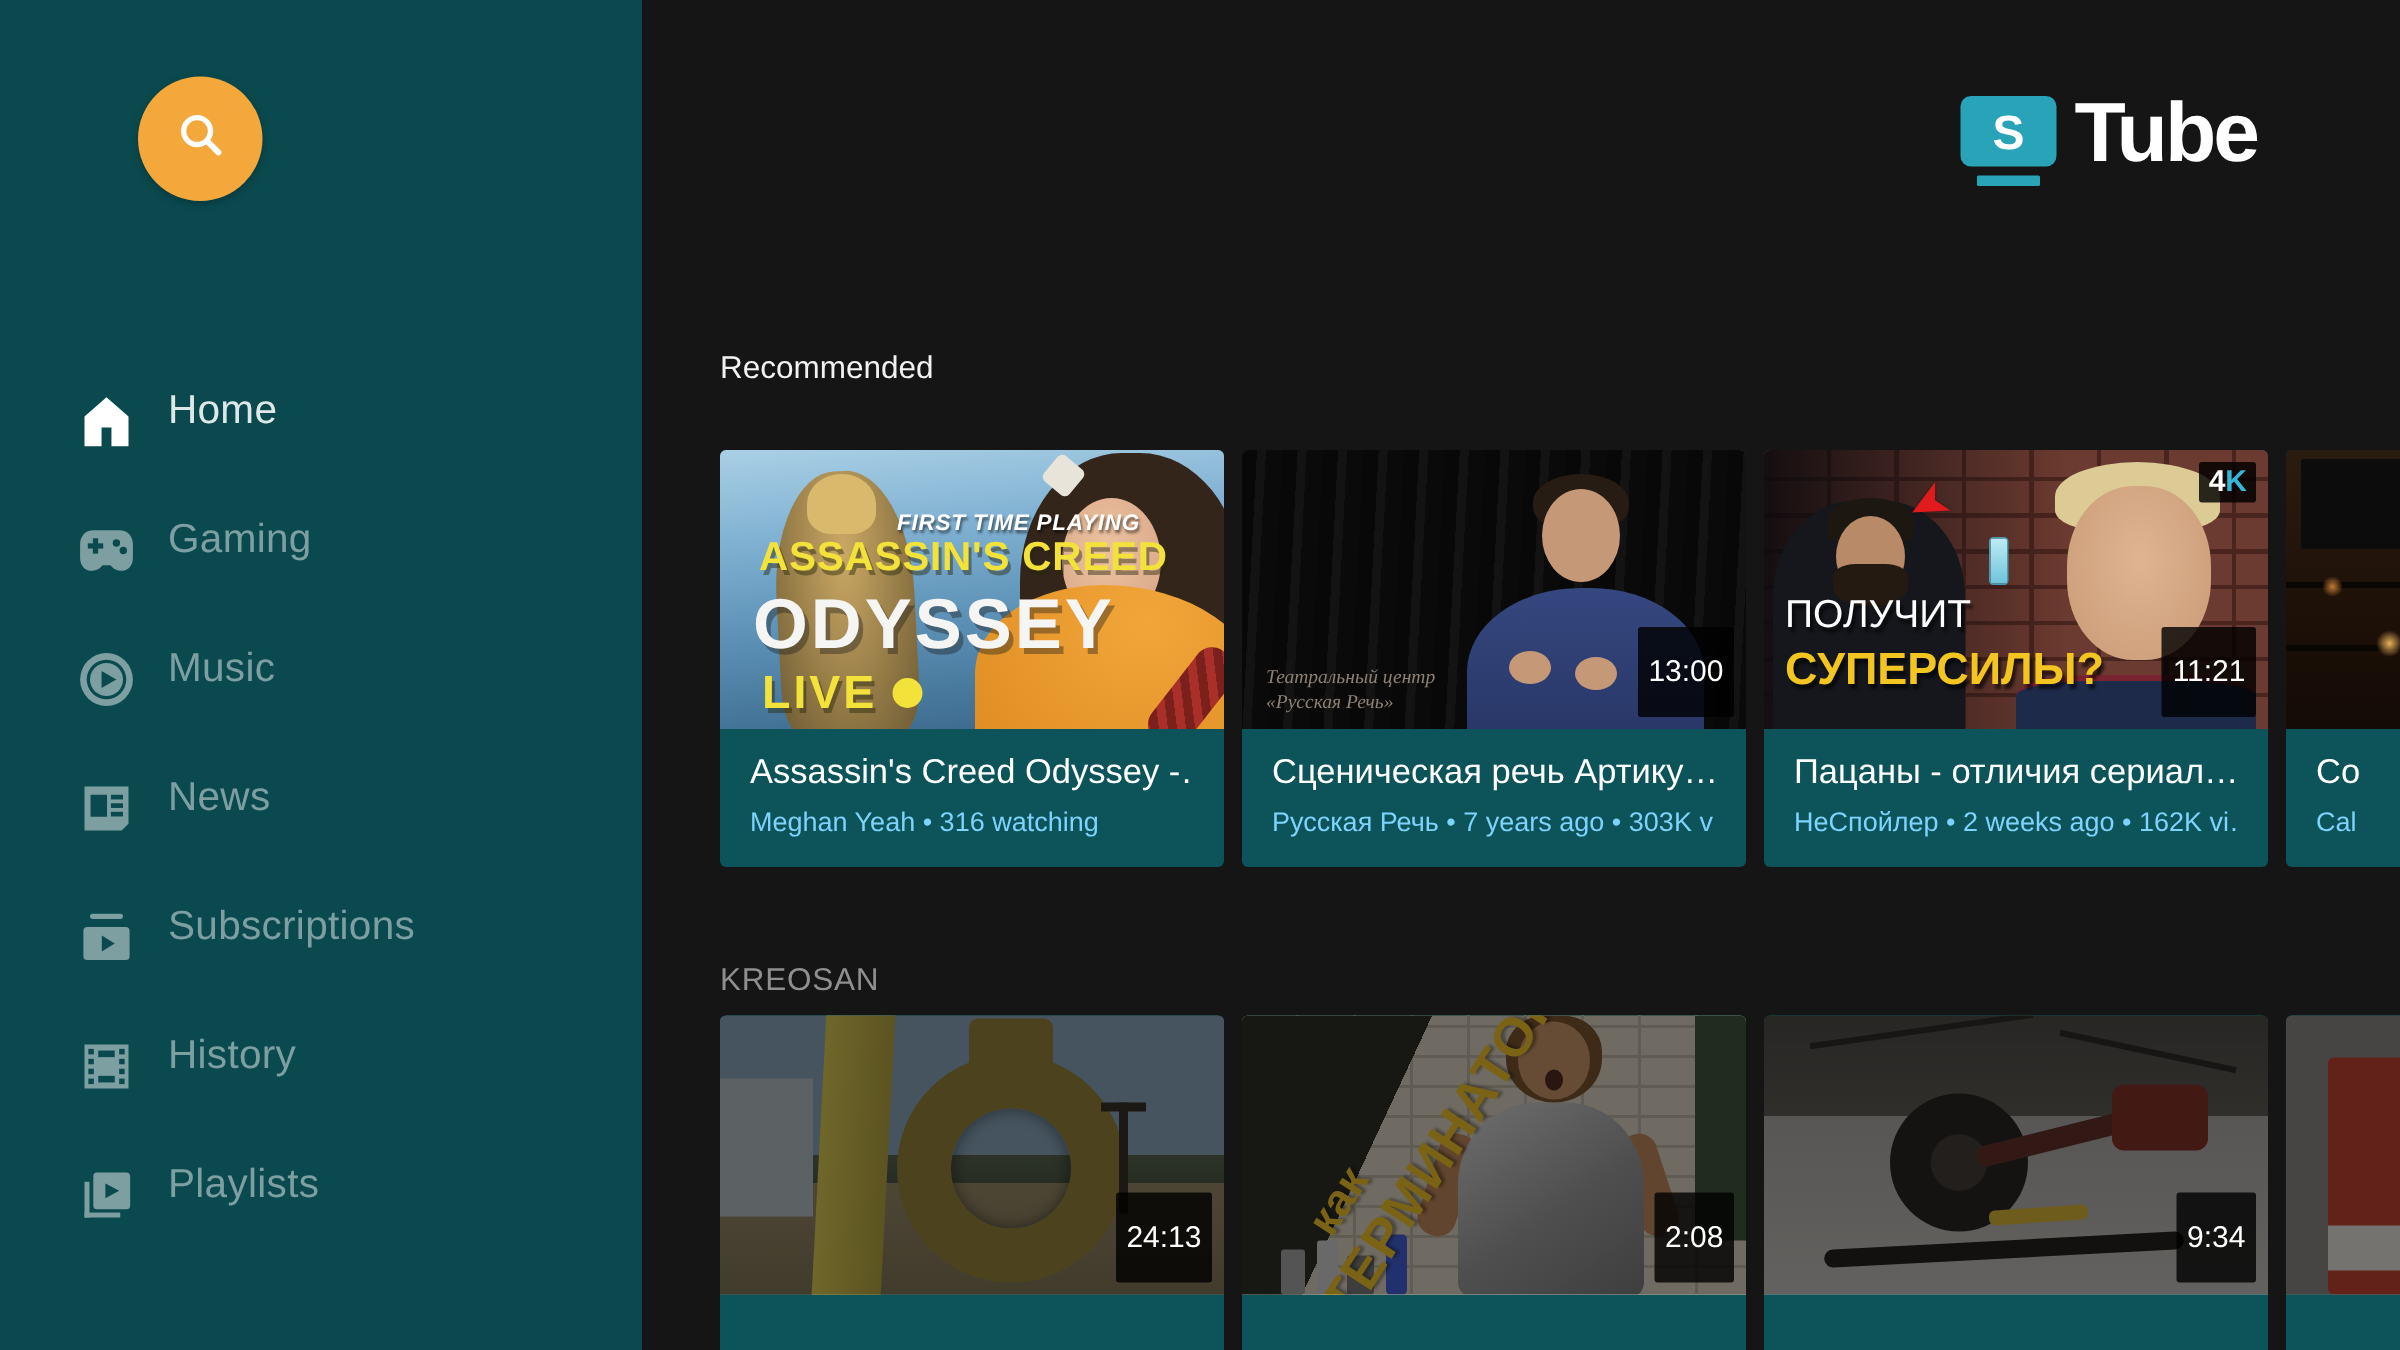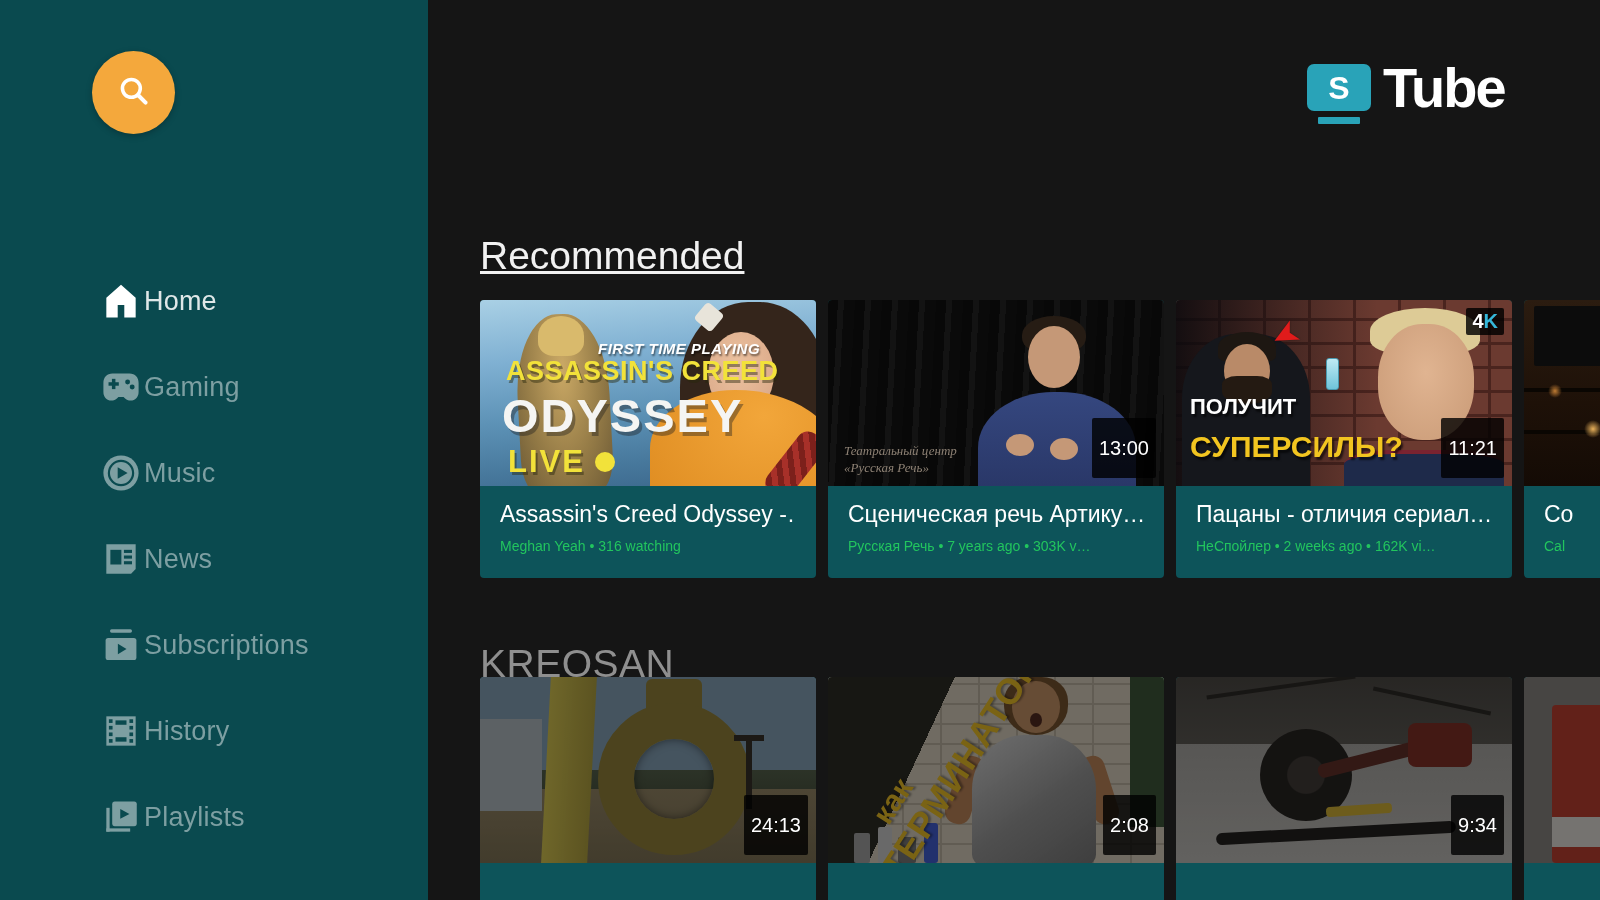--- a/index.html
+++ b/index.html
@@ -12,51 +12,51 @@
 
   
   .sidebar { position:absolute; left:0; top:0; width:428px; height:900px; background:#0a4a4f; }
   .search-btn {
     position:absolute; left:92px; top:51px; width:83px; height:83px; border-radius:50%;
     background:#f4a83c; display:flex; align-items:center; justify-content:center;
     box-shadow:0 2px 6px rgba(0,0,0,.25); cursor:pointer;
   }
   .menu { position:absolute; left:0; top:258px; right:0; }
   .menu-item {
-    display:flex; align-items:center; height:86px; padding-left:98px; 
+    display:flex; align-items:flex-start; height:86px; padding-left:48px; gap:18px;
     color:#7d9fa2; cursor:pointer;
   }
   .menu-item .micon { width:46px; height:46px; display:flex; align-items:center; justify-content:center; }
   .menu-item .micon svg { width:44px; height:44px; }
   .menu-item .mlabel { font-size:27px; letter-spacing:.2px; }
   .menu-item.active .micon { color:#ffffff; }
   .menu-item.active .mlabel { color:#dfe8e8; }
 
   
   .logo { position:absolute; left:1307px; top:64px; display:flex; align-items:flex-start; gap:12px; }
   .tvwrap { display:flex; flex-direction:column; align-items:center; }
   .tv { width:64px; height:47px; background:#29a3b8; border-radius:7px; display:flex; align-items:center; justify-content:center; }
   .tv .s { color:#fff; font-size:32px; font-weight:bold; line-height:1; }
   .tv-stand { width:42px; height:7px; background:#29a3b8; border-radius:1px; margin-top:6px; }
   .tube { color:#fff; font-size:56px; font-weight:bold; letter-spacing:-2px; line-height:52px; margin-top:-2px; }
 
   
-  .sec-title { position:absolute; left:480px; font-size:39px;text-decoration:underline; }
+  .sec-title { position:absolute; left:480px; font-size:21px; }
   .sec-title.reco { top:234px; color:#f1f1f1; }
   .sec-title.kreo { top:642px; color:#8f8f8f; letter-spacing:.5px; }
 
   
   .card {
     position:absolute; width:336px; height:278px; border-radius:4px; overflow:hidden;
     background:#0d545a; cursor:pointer;
   }
   .thumb { position:relative; width:336px; height:186px; overflow:hidden; background:#222; }
   .cfooter { position:absolute; left:0; top:186px; right:0; bottom:0; padding:15px 20px 0; }
   .ctitle { font-size:23px; color:#ffffff; white-space:nowrap; overflow:hidden; }
-  .cmeta { font-size:14px; color:#22c55e; margin-top:10px; white-space:nowrap; overflow:hidden; }
+  .cmeta { font-size:18px; color:#7dd3fc; margin-top:10px; white-space:nowrap; overflow:hidden; }
   .dur {
     position:absolute; right:8px; bottom:8px; background:rgba(0,0,0,.8); color:#fff;
     font-size:20px; line-height:28px; padding:16px 7px; border-radius:2px;
   }
   .q4k {
     position:absolute; right:8px; top:8px; background:rgba(0,0,0,.82);
     font-size:20px; font-weight:bold; line-height:27px; padding:0 6px; border-radius:2px;
   }
   .q4k .qn { color:#ffffff; }
   .q4k .qk { color:#35b7d9; }
@@ -128,21 +128,21 @@
     background:#ddcb96; border-radius:50% 50% 30% 30%; }
   .t3 .face2 { position:absolute; right:38px; top:24px; width:96px; height:116px;
     background:radial-gradient(ellipse at 50% 42%,#e0b491,#c99a76); border-radius:46%; }
   .t3 .collar { position:absolute; right:8px; bottom:-8px; width:160px; height:44px;
     background:#1e2a4a; border-radius:32% 32% 0 0; border-top:4px solid #7a2330; }
   .t3 .vial { position:absolute; left:150px; top:58px; width:13px; height:32px;
     background:linear-gradient(180deg,#bfeaf4,#6fc4da); border:1px solid #4a9ab0; border-radius:3px; }
   .t3 .red-arrow { position:absolute; left:96px; top:16px; color:#e01b1b; font-size:34px;
     transform:rotate(152deg); text-shadow:0 0 2px rgba(0,0,0,.4); }
   .t3 .red-arrow::before { content:"\27A4"; }
-  .t3 .bt1 { position:absolute; left:14px; top:94px; color:#fff; font-size:22px; font-weight:bold;
+  .t3 .bt1 { position:absolute; left:14px; top:94px; color:#fff; font-size:26px; font-weight:normal;
     text-shadow:2px 3px 2px rgba(0,0,0,.6); }
   .t3 .bt2 { position:absolute; left:14px; top:130px; color:#f2c520; font-size:30px; font-weight:bold;
     text-shadow:2px 3px 2px rgba(0,0,0,.6); }
 
   
   .t4 { background:linear-gradient(180deg,#2b1c10 0%,#1e1108 55%,#140b05 100%); }
   .t4 .board { position:absolute; left:10px; top:6px; width:120px; height:60px; background:#0c0c0c;
     border:2px solid #241softwee408; border-radius:2px; }
   .t4 .glow1 { position:absolute; left:60px; top:120px; width:18px; height:18px; border-radius:50%;
     background:radial-gradient(circle,#e8b05a 0%,rgba(232,176,90,0) 70%); }

